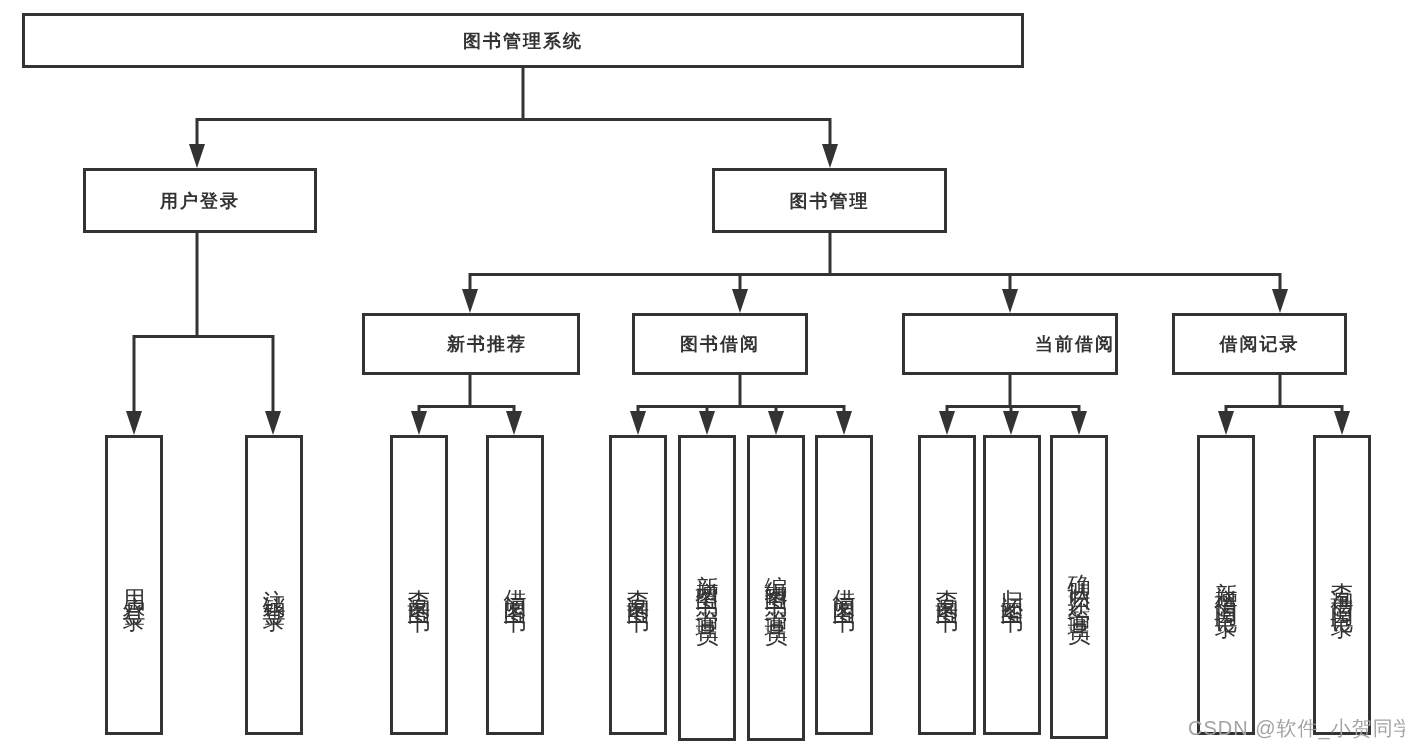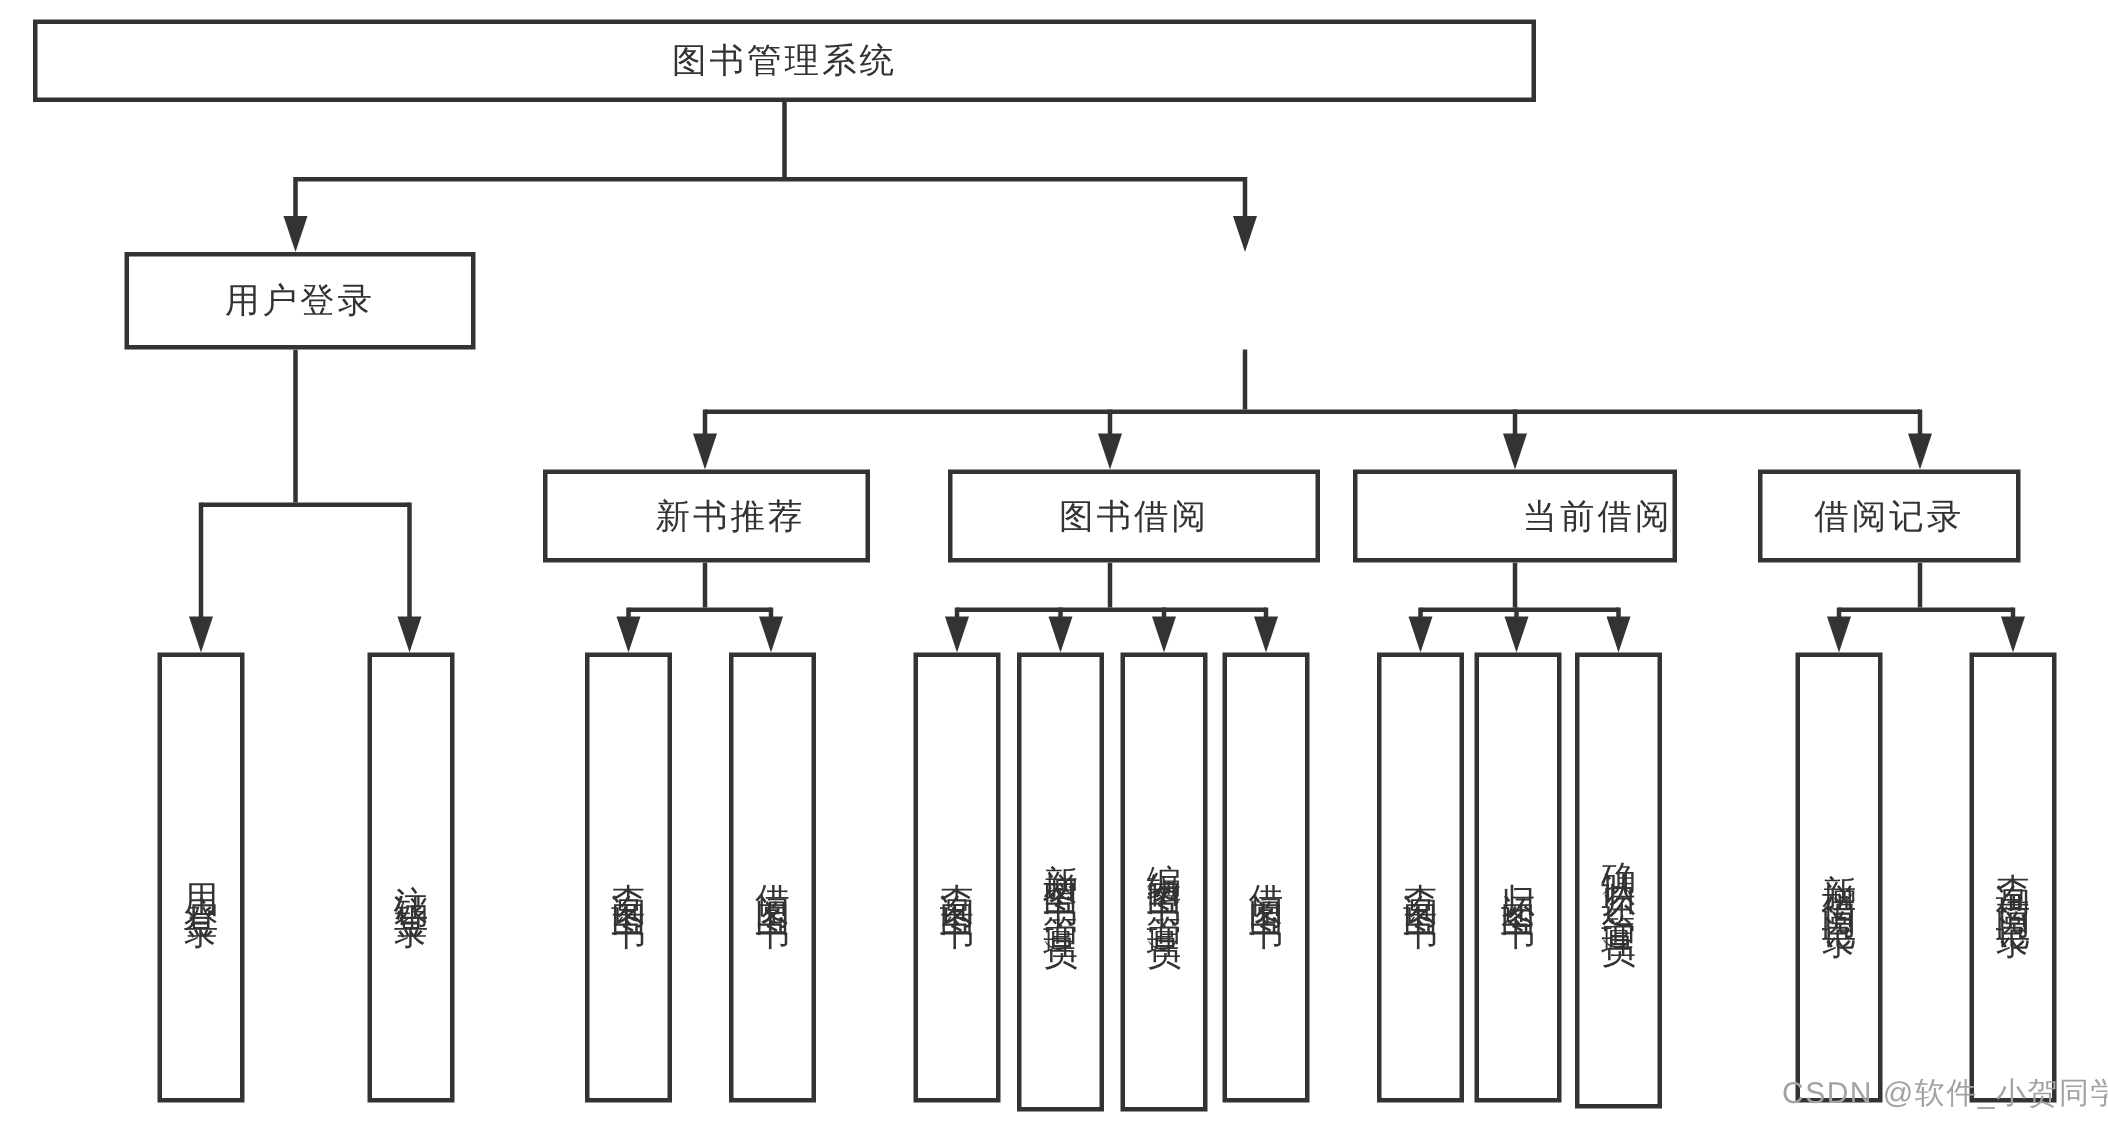--- a/index.html
+++ b/index.html
@@ -26,38 +26,39 @@
     position: absolute;
     box-sizing: border-box;
     border: 3px solid #333333;
     background: #ffffff;
     display: flex;
     align-items: center;
     justify-content: center;
     color: #333333;
   }
   .node-h {
-    font-size: 23px;
+    font-size: 18px;
     letter-spacing: 2px;
+    font-weight: bold;
   }
   .node-v span {
     writing-mode: vertical-rl;
     text-orientation: mixed;
     font-size: 23px;
     letter-spacing: 7px;
     line-height: 1;
     color: #333333;
     white-space: nowrap;
   }
   
   .root-box   { left: 22px;   top: 13px;  width: 1002px; height: 55px; }
   .b-user     { left: 83px;   top: 168px; width: 234px;  height: 65px; }
   .b-book     { left: 712px;  top: 168px; width: 235px;  height: 65px; }
   .g-new      { left: 362px;  top: 313px; width: 218px;  height: 62px; padding-left: 32px; }
-  .g-borrow   { left: 632px;  top: 313px; width: 248px;  height: 62px; }
+  .g-borrow   { left: 632px;  top: 313px; width: 176px;  height: 62px; }
   .g-current  { left: 902px;  top: 313px; width: 216px;  height: 62px; justify-content: flex-end; }
   .g-record   { left: 1172px; top: 313px; width: 175px;  height: 62px; }
   .leaf       { top: 435px; height: 300px; width: 58px; }
   .lf-1  { left: 105px; }
   .lf-2  { left: 245px; }
   .lf-3  { left: 390px; }
   .lf-4  { left: 486px; }
   .lf-5  { left: 609px; }
   .lf-6  { left: 678px; height: 306px; }
   .lf-7  { left: 747px; height: 306px; }
@@ -151,20 +152,23 @@
     </g>
   </svg>
 
   <div class="node node-h root-box">
     <span>图书管理系统</span>
   </div>
 
   <div class="node node-h b-user">
     <span>用户登录</span>
   </div>
+  <div class="node node-h b-book">
+    <span>图书管理</span>
+  </div>
 
   <div class="node node-h g-new">
     <span>新书推荐</span>
   </div>
   <div class="node node-h g-borrow">
     <span>图书借阅</span>
   </div>
   <div class="node node-h g-current">
     <span>当前借阅</span>
   </div>

